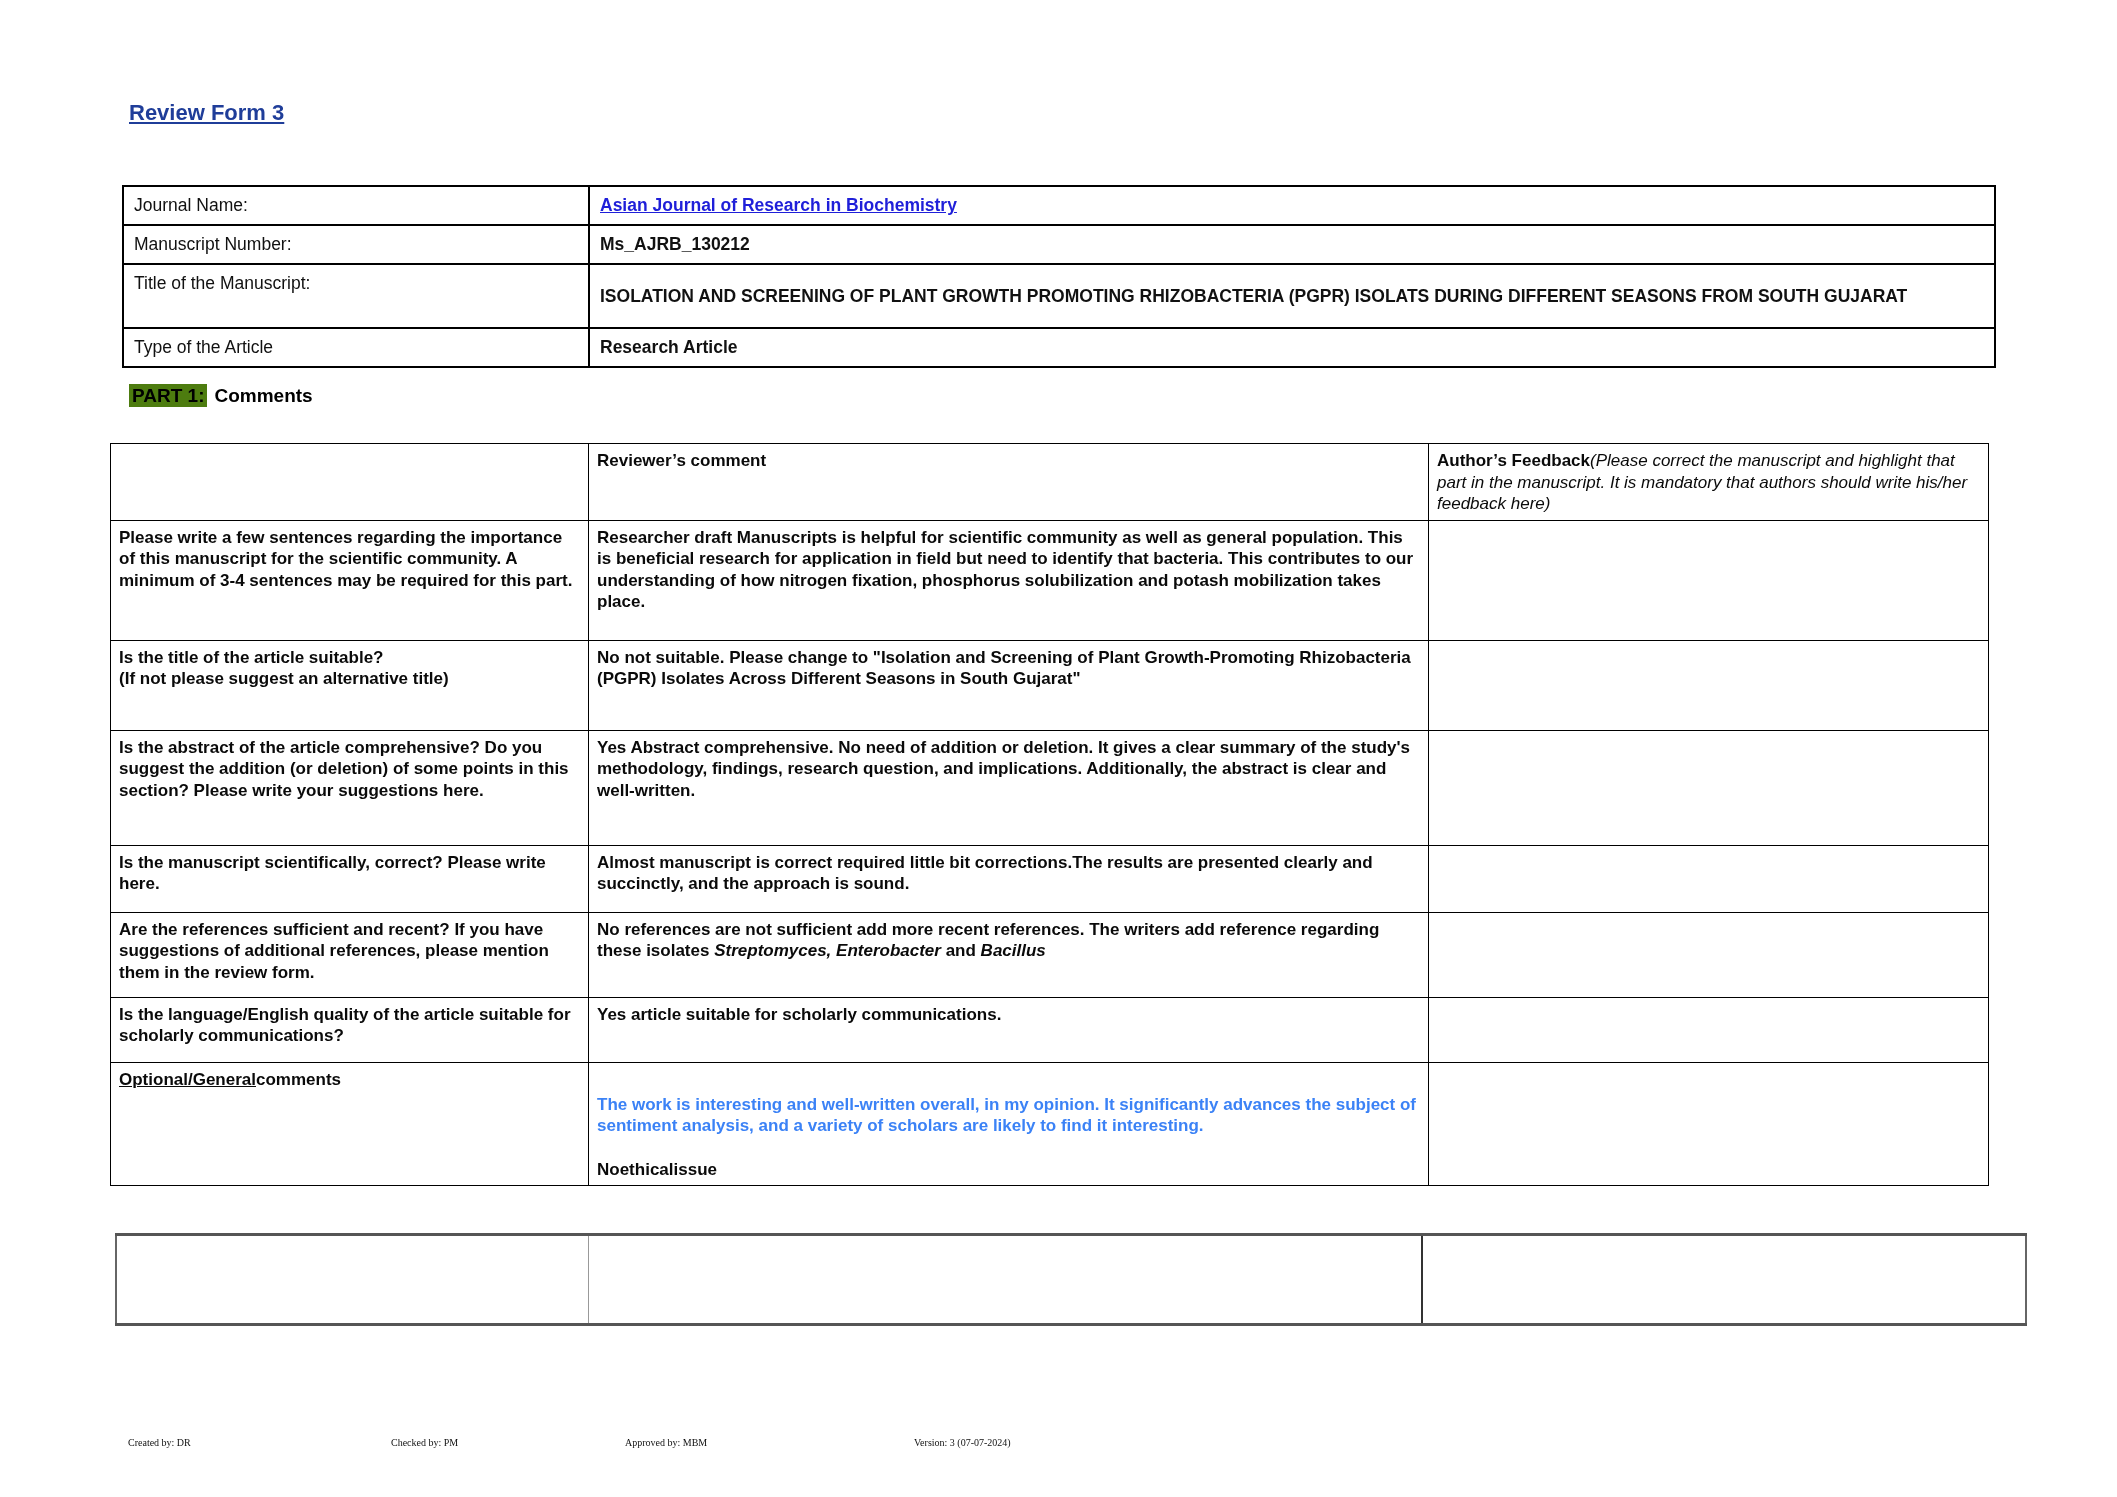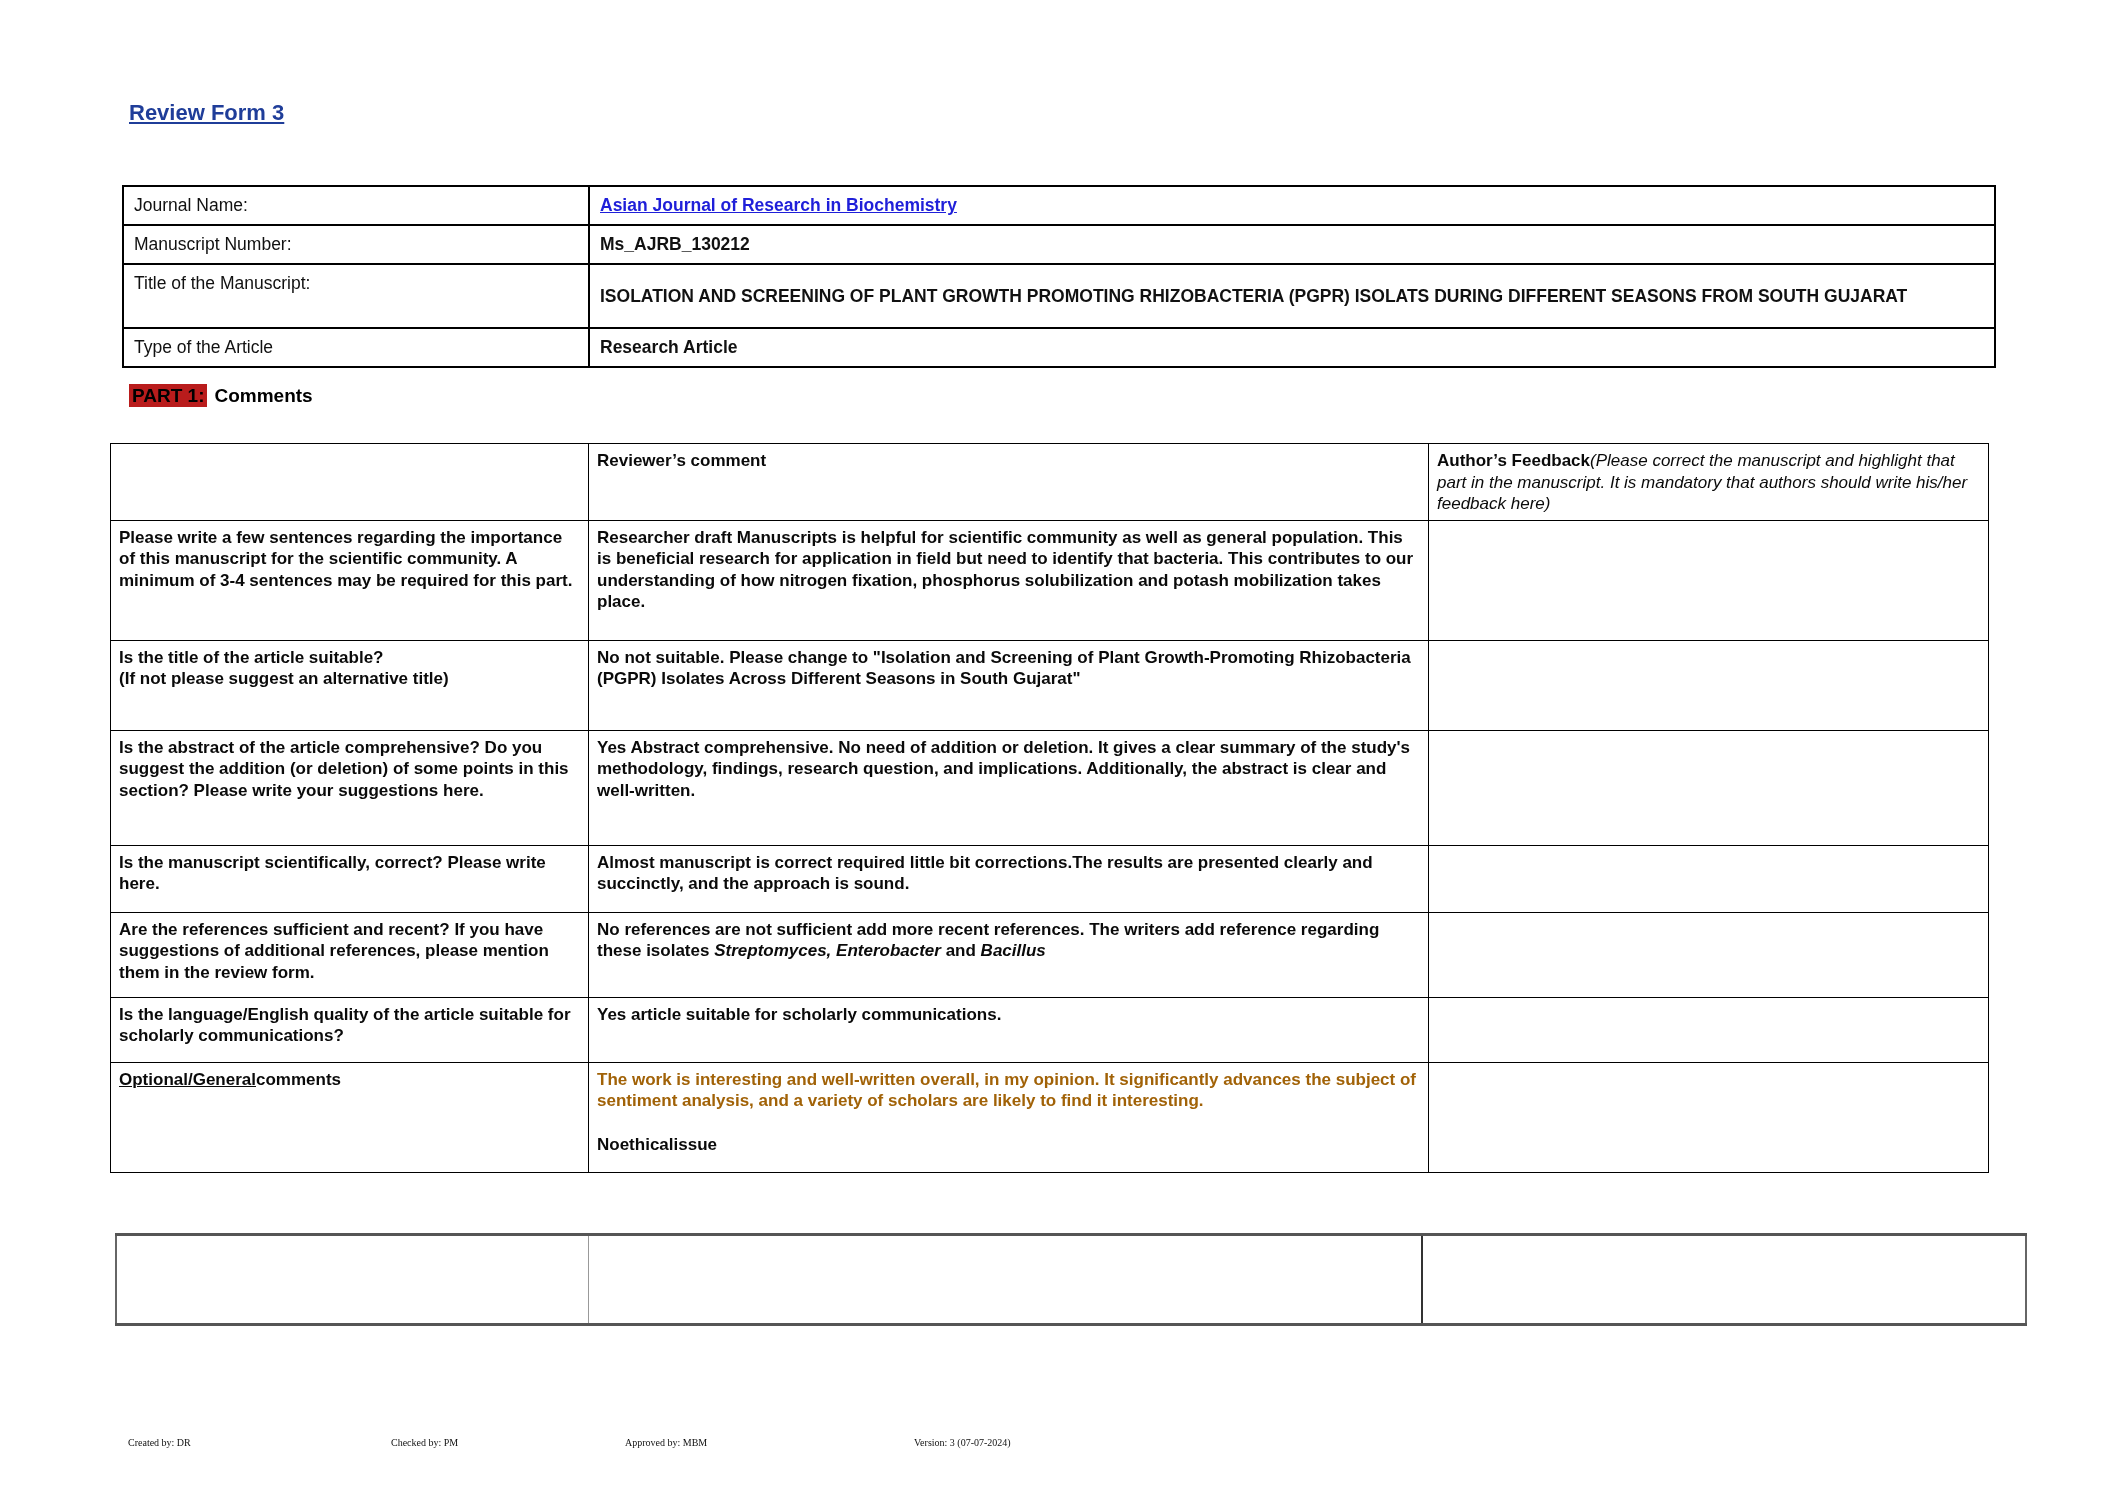--- a/index.html
+++ b/index.html
@@ -23,38 +23,38 @@
   .info-table td {
     border:2px solid #000; font-size:17.5px; padding:8px 10px; vertical-align:top; color:#111;
   }
   .info-table .lbl { font-weight:normal; }
   .info-table .val { font-weight:bold; }
   .info-table .val-mid { vertical-align:middle; }
   .journal-link { color:#1f1fd9; font-weight:bold; text-decoration:underline; cursor:pointer; }
 
   
   .part1 { position:absolute; left:129px; top:385px; font-size:19px; font-weight:bold; color:#000; }
-  .hl { background:#b91c1c; padding:1px 3px; }
+  .hl { background:#4d7c0f; padding:1px 3px; }
   .part1-label { margin-left:7px; }
 
   
   .comments-table {
     position:absolute; left:110px; top:443px; width:1878px;
     border-collapse:collapse; table-layout:fixed; font-size:17px;
   }
   .comments-table td {
     border:1.5px solid #000; vertical-align:top; font-weight:bold;
     line-height:21.5px; padding:6px 10px 5px 8px; color:#0a0a0a;
   }
   .q { padding-left:36px; white-space:pre-line; }
   .q7 { padding-left:8px; font-weight:normal; white-space:normal;margin-left:36px; }
   .u-bold { font-weight:bold; text-decoration:underline; }
   .hdr-note { font-style:italic; font-weight:normal; }
   .sp-it { font-style:italic; }
-  .red-text { color:#a16207; }
+  .red-text { color:#3b82f6;margin-top:25px; }
   .noeth { margin-top:22px; }
 
   
   .empty-table {
     position:absolute; left:115px; top:1233px; width:1910px; height:93px;
     border-collapse:collapse; table-layout:fixed;
   }
   .empty-table td { border-top:3px solid #555; border-bottom:3px solid #555; }
   .empty-table .c1 { border-left:2px solid #666; border-right:1px solid #999; }
   .empty-table .c2 { border-right:2px solid #333; }

